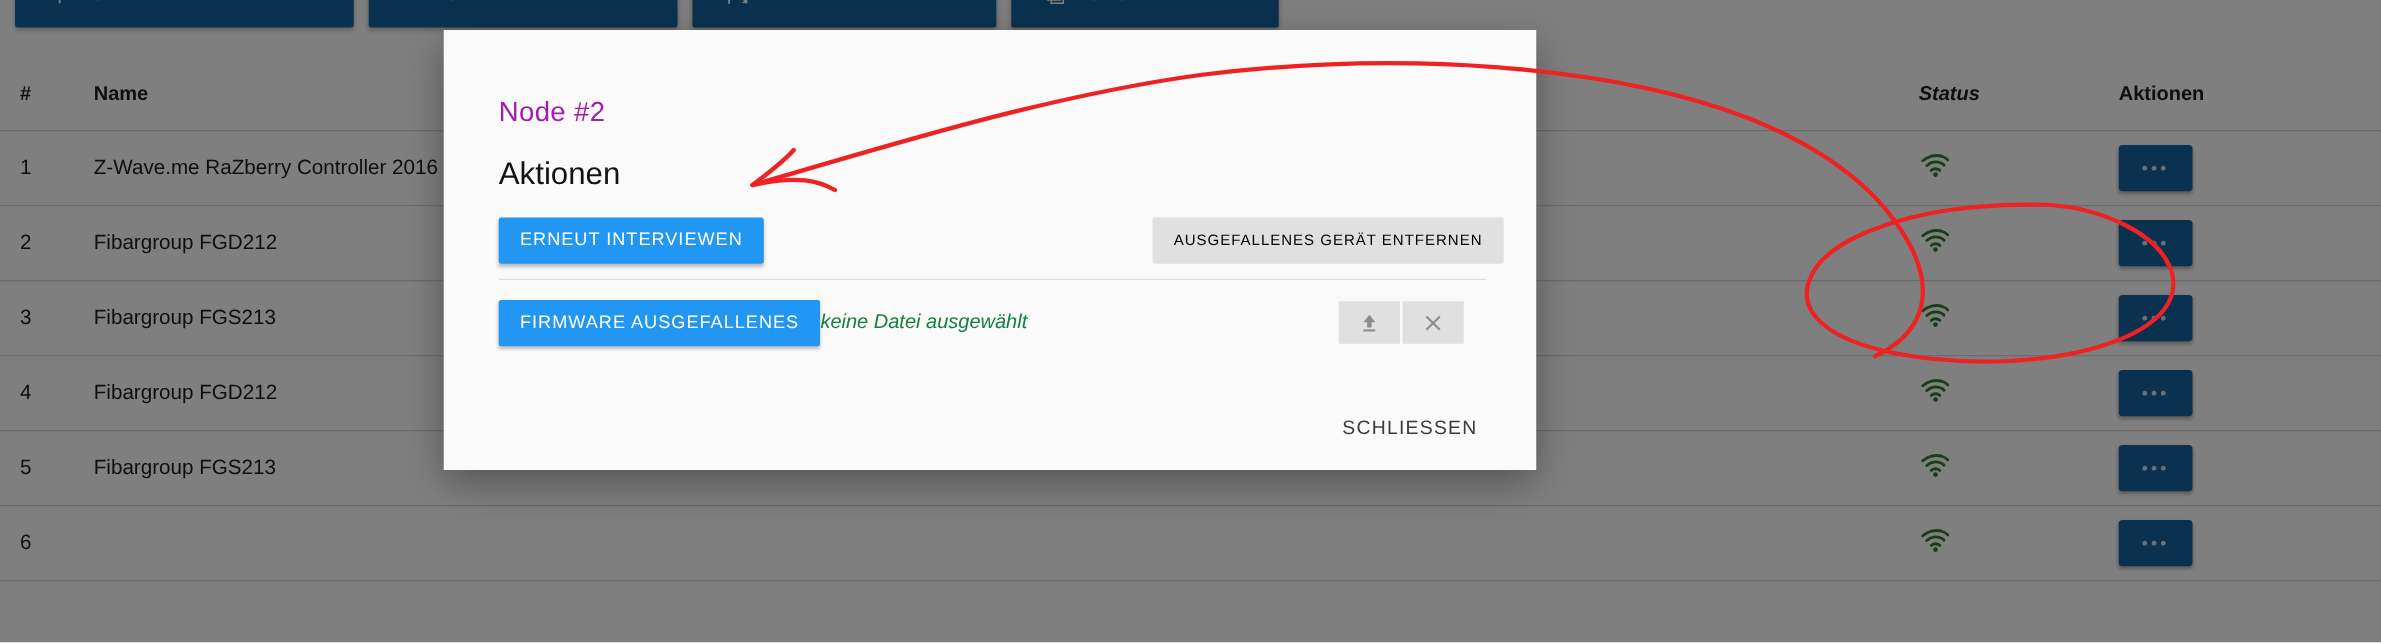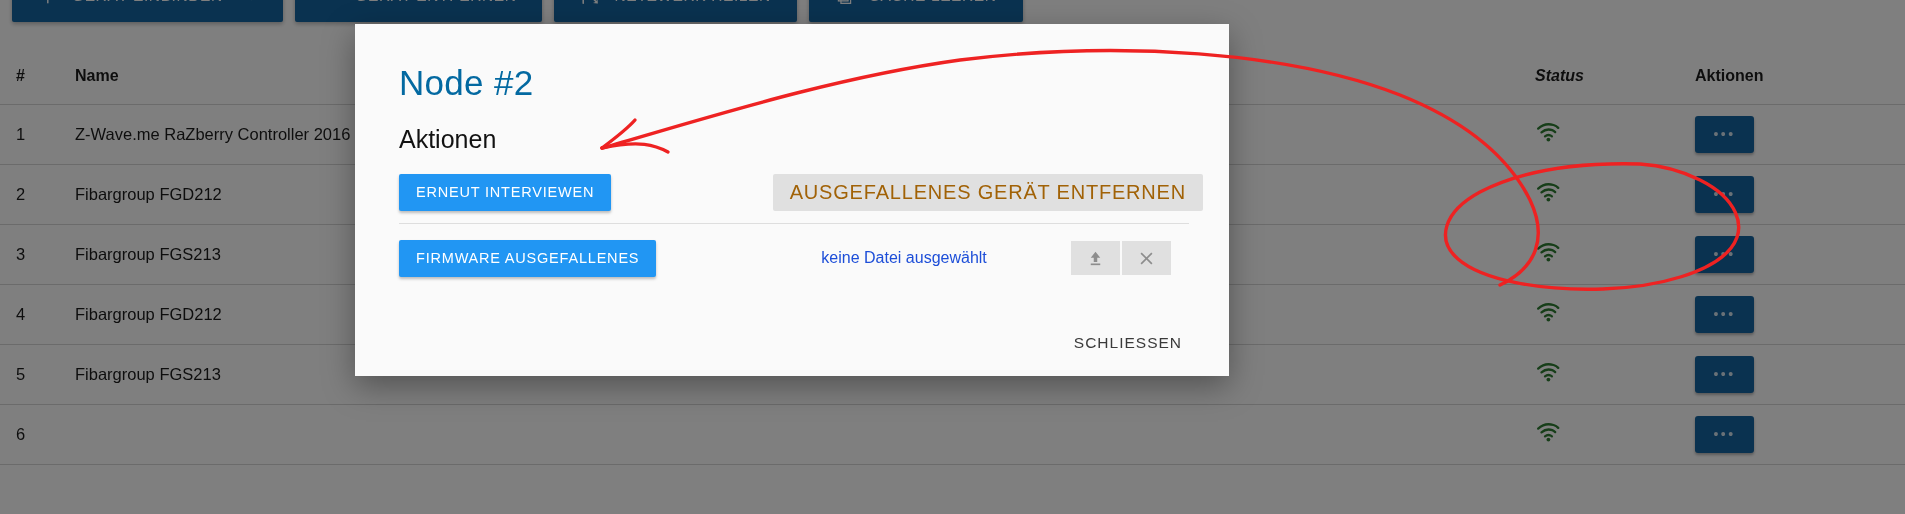--- a/index.html
+++ b/index.html
@@ -126,25 +126,25 @@
     z-index: 60;
     left: 355px;
     top: 24px;
     width: 874px;
     height: 352px;
     background: #fafafa;
     box-shadow: 0 10px 30px rgba(0,0,0,0.35);
     padding: 26px 26px 0 22px;
   }
   .modal-title {
-    font-size: 35px;
+    font-size: 22px;
     font-weight: 400;
-    color: #0369a1;
+    color: #a21caf;
     letter-spacing: 0.3px;
-    margin: 13px 0 0 22px;
+    margin: 27px 0 0 22px;
   }
   .modal-sub {
     font-size: 25px;
     font-weight: 400;
     color: #121212;
     margin: 22px 0 0 22px;
   }
 
   .act-row {
     display: flex;
@@ -161,26 +161,26 @@
     padding: 0 17px;
     font-size: 14.5px;
     font-weight: 500;
     letter-spacing: 0.8px;
     box-shadow: 0 2px 3px rgba(0,0,0,0.25);
     cursor: pointer;
     white-space: nowrap;
   }
   .btn-disabled {
     background: #e0e0e0;
-    color: #a16207;
+    color: #000000;
     border: none;
     border-radius: 2px;
     height: 37px;
     padding: 0 17px;
-    font-size: 20px;
+    font-size: 12px;
     font-weight: 500;
     letter-spacing: 0.8px;
     white-space: nowrap;
     cursor: default;
   }
   .spacer { flex: 1; }
 
   .divider {
     height: 1px;
     background: rgba(0,0,0,0.11);
@@ -189,22 +189,22 @@
   }
 
   .fw-row {
     display: flex;
     align-items: center;
     margin: 12px 0 0 22px;
     height: 44px;
   }
   .file-label {
     font-size: 16px;
-    color: #1d4ed8;
-    margin-left: 165px;
+    color: #15803d;
+    font-style: italic;
   }
   .icon-group {
     display: flex;
     margin-left: auto;
     margin-right: 32px;
   }
   .icon-btn {
     width: 49px;
     height: 34px;
     background: #e0e0e0;

